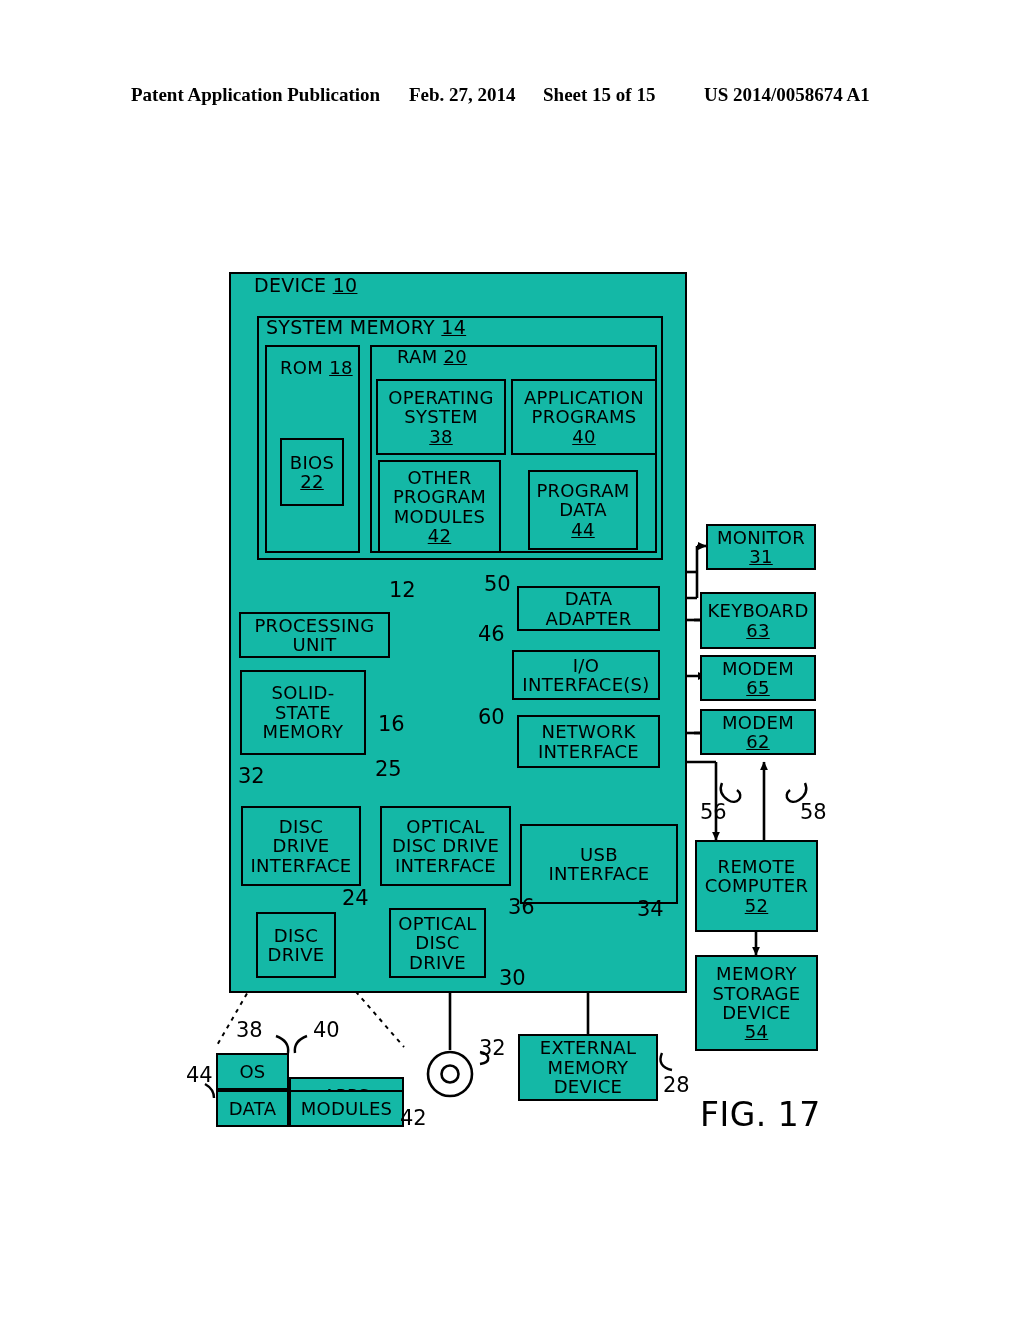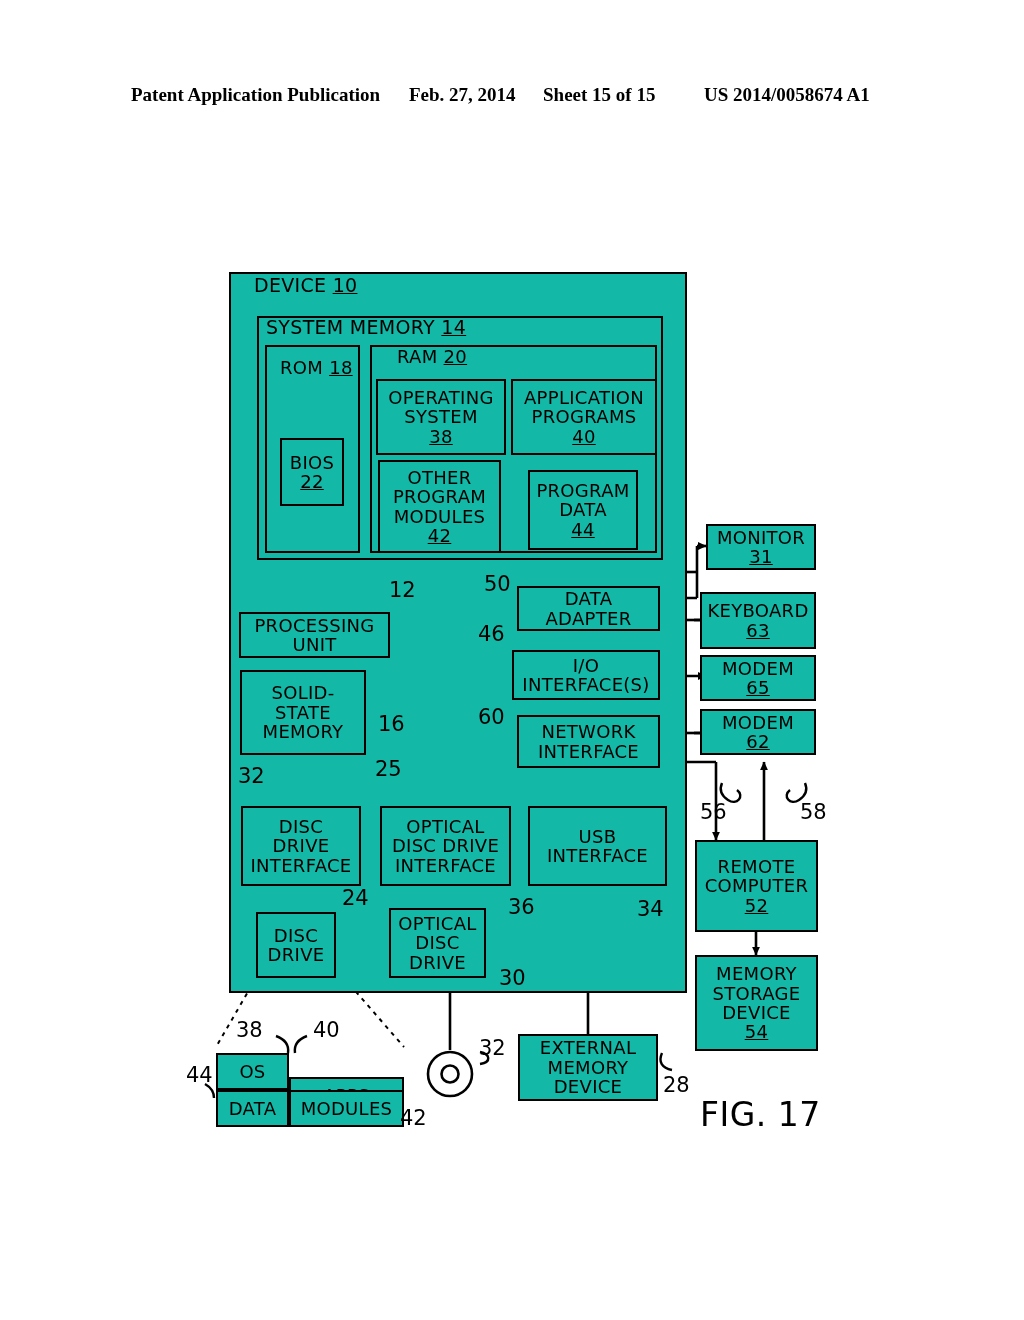--- a/index.html
+++ b/index.html
@@ -380,21 +380,21 @@
   </div>
 
   <div class="dbox" id="oddi-box" style="left:380px; top:806px; width:131px; height:80px;">
     <span class="boxlabel">
       <span>OPTICAL</span><br>
       <span>DISC DRIVE</span><br>
       <span>INTERFACE</span>
     </span>
   </div>
 
-  <div class="dbox" id="usb-box" style="left:520px; top:806px; width:139px; height:80px;margin-left:8px;">
+  <div class="dbox" id="usb-box" style="left:520px; top:824px; width:158px; height:80px;">
     <span class="boxlabel">
       <span>USB</span><br>
       <span>INTERFACE</span>
     </span>
   </div>
 
   <div class="dbox" id="dd-box" style="left:256px; top:912px; width:80px; height:66px;">
     <span class="boxlabel">
       <span>DISC</span><br>
       <span>DRIVE</span>

